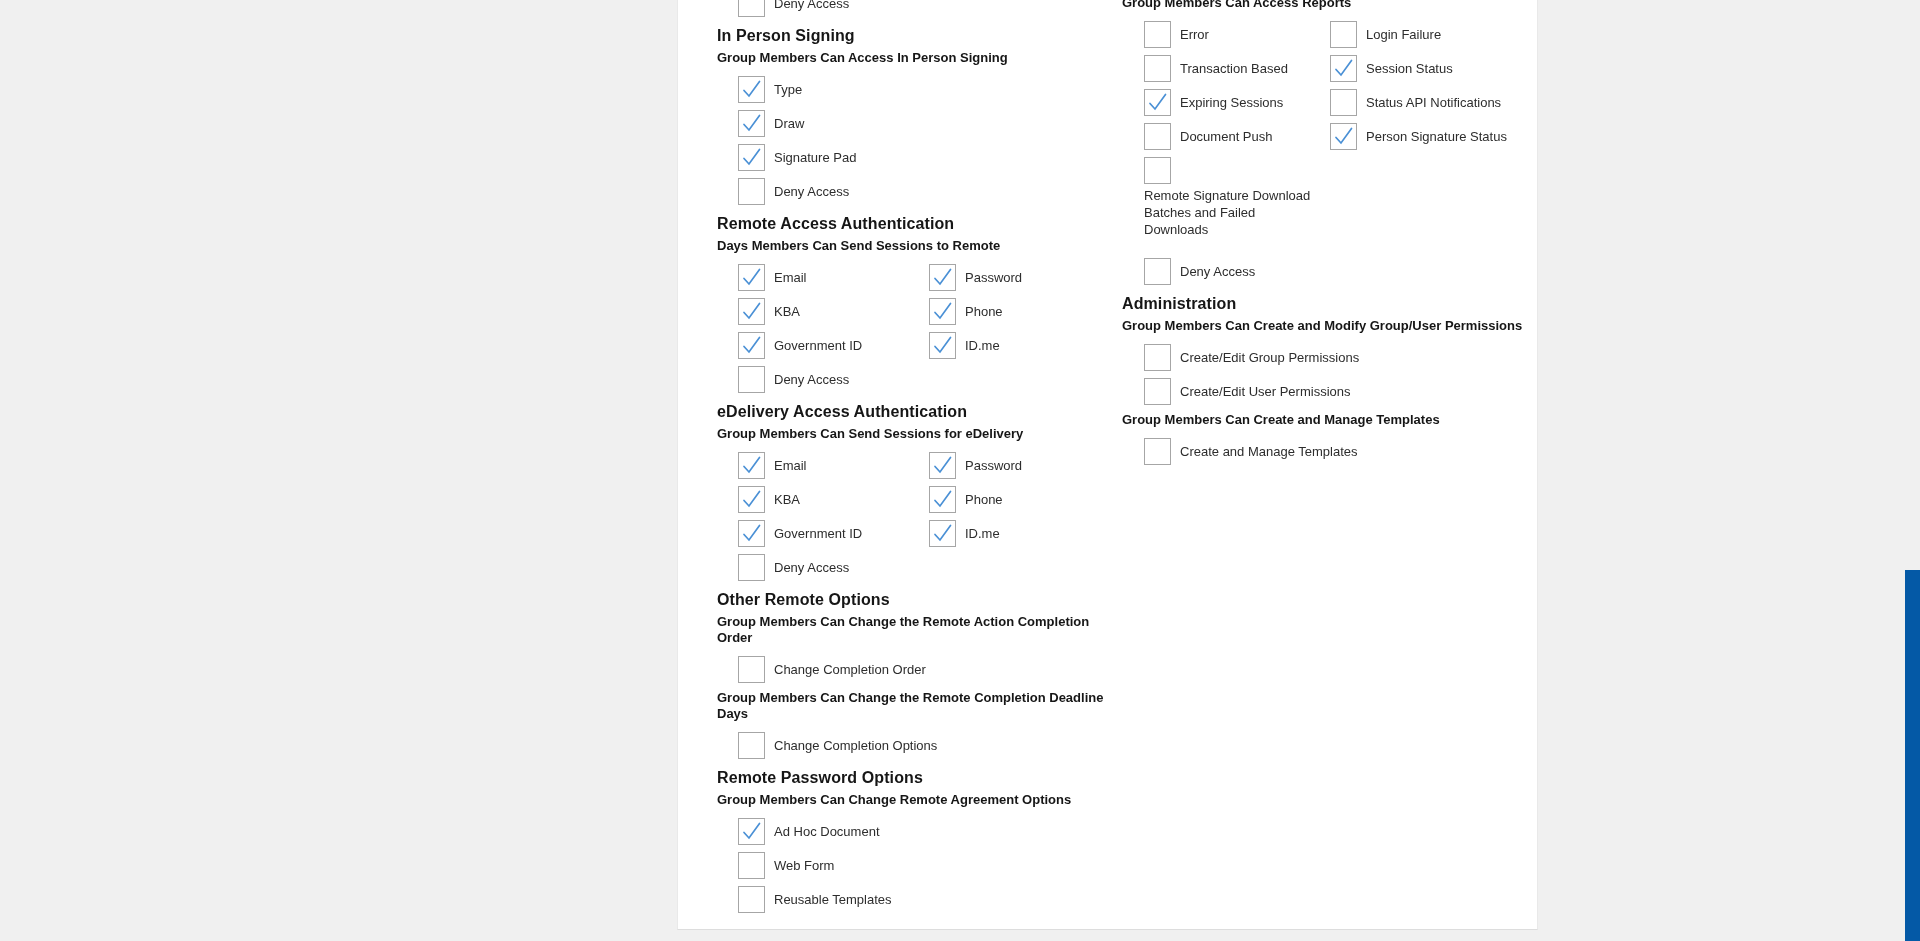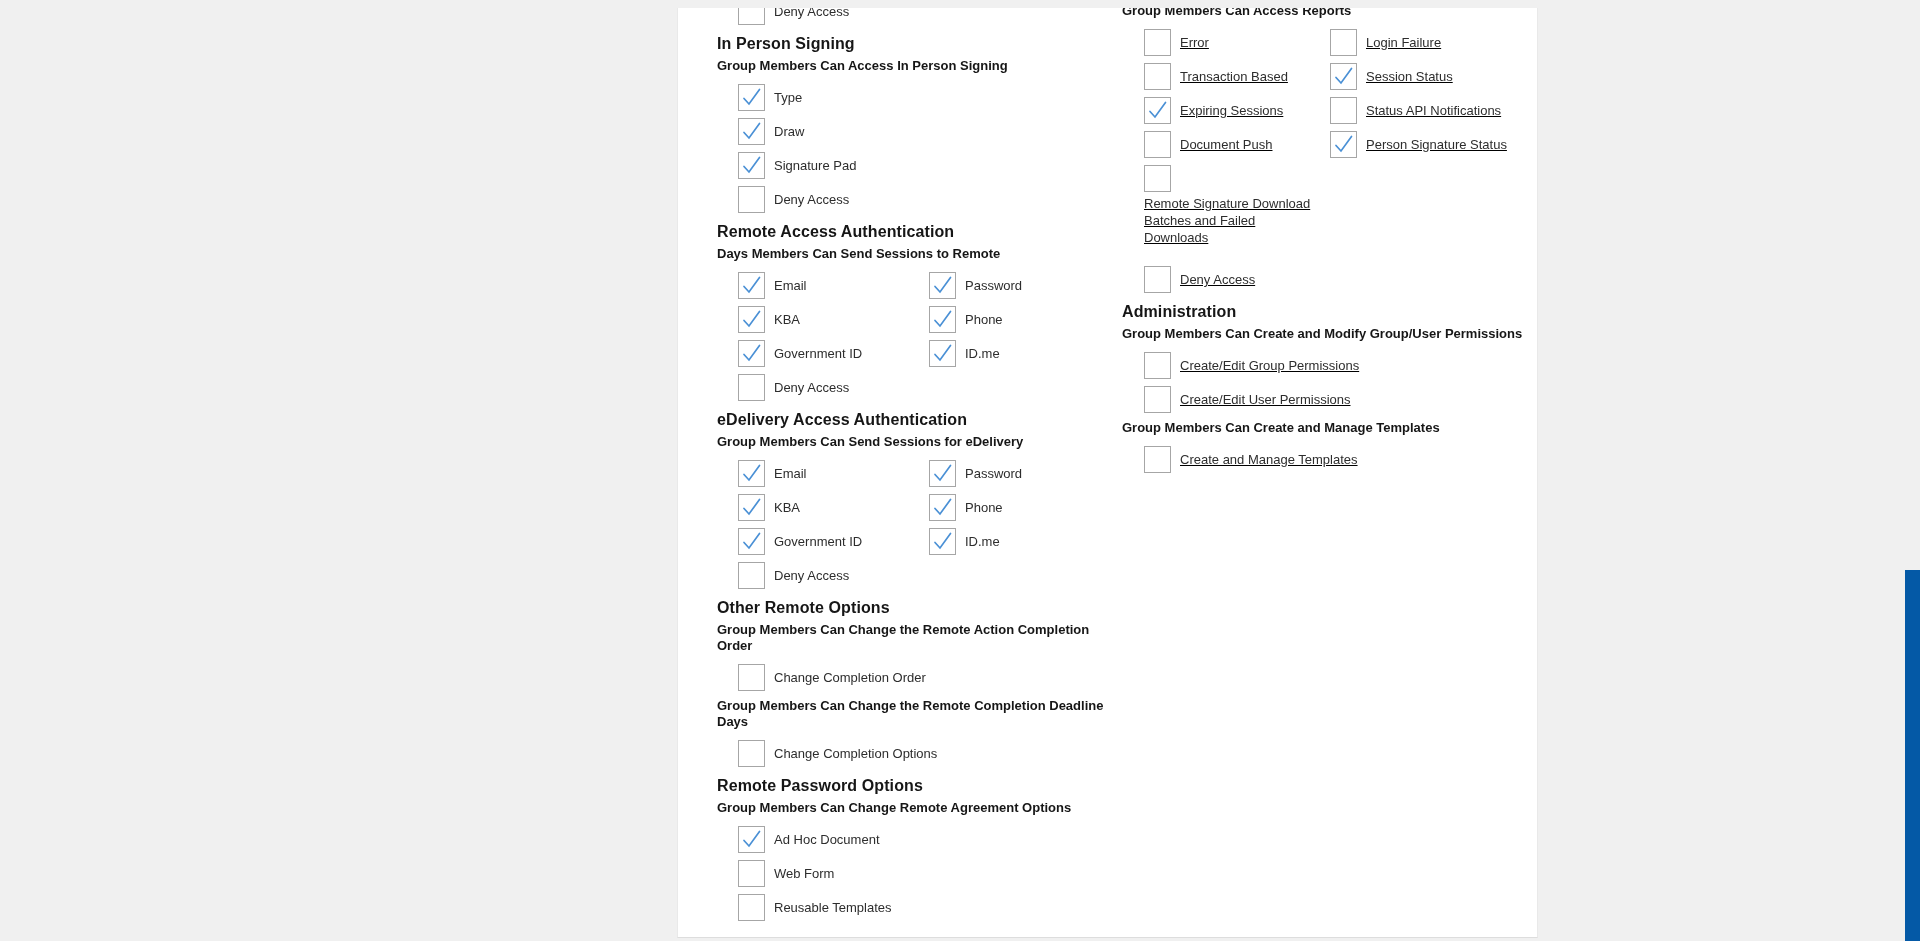--- a/index.html
+++ b/index.html
@@ -8,42 +8,42 @@
     --heading:#161616;
   }
   *{box-sizing:border-box;margin:0;padding:0;}
   html,body{width:1920px;height:941px;overflow:hidden;}
   body{
     background:#f0f0f0;
     font-family:"Liberation Sans", sans-serif;
     position:relative;
   }
   .panel{
-    position:absolute;left:677px;top:8px;width:861px;height:930px;
+    position:absolute;left:677px;top:0;width:861px;height:930px;
     background:#ffffff;
     border-left:1px solid #e9e9e9;border-right:1px solid #e9e9e9;
     border-bottom:1px solid #dddddd;
     overflow:hidden;
   }
   .col{position:absolute;}
   #left-col{left:39px;top:-10px;width:400px;}
   #right-col{left:444px;top:-5px;width:410px;}
 
   .section-title{
     font-size:16px;font-weight:bold;color:var(--heading);
     line-height:18px;margin:10px 0 5px;letter-spacing:.1px;
   }
   .subtitle{
     font-size:13px;font-weight:bold;color:var(--heading);
     line-height:16px;margin:0 0 10px;
   }
   .group + .group{}
   .row{display:flex;margin-bottom:7px;}
   #left-col .row{padding-left:21px;}
-  #right-col .row{padding-left:22px;text-decoration:underline;}
+  #right-col .row{padding-left:22px;}
   .row.multiline{margin-bottom:20px;}
 
   .cb-item{display:flex;align-items:center;cursor:pointer;}
   .cb-item.ml{align-items:flex-start;flex-direction:column;}
   #left-col .cb-item.first{width:191px;}
   #right-col .cb-item.first{width:186px;}
 
   .cb{
     width:27px;height:27px;flex:0 0 27px;
     background:#ffffff;border:1px solid var(--cb-border);

